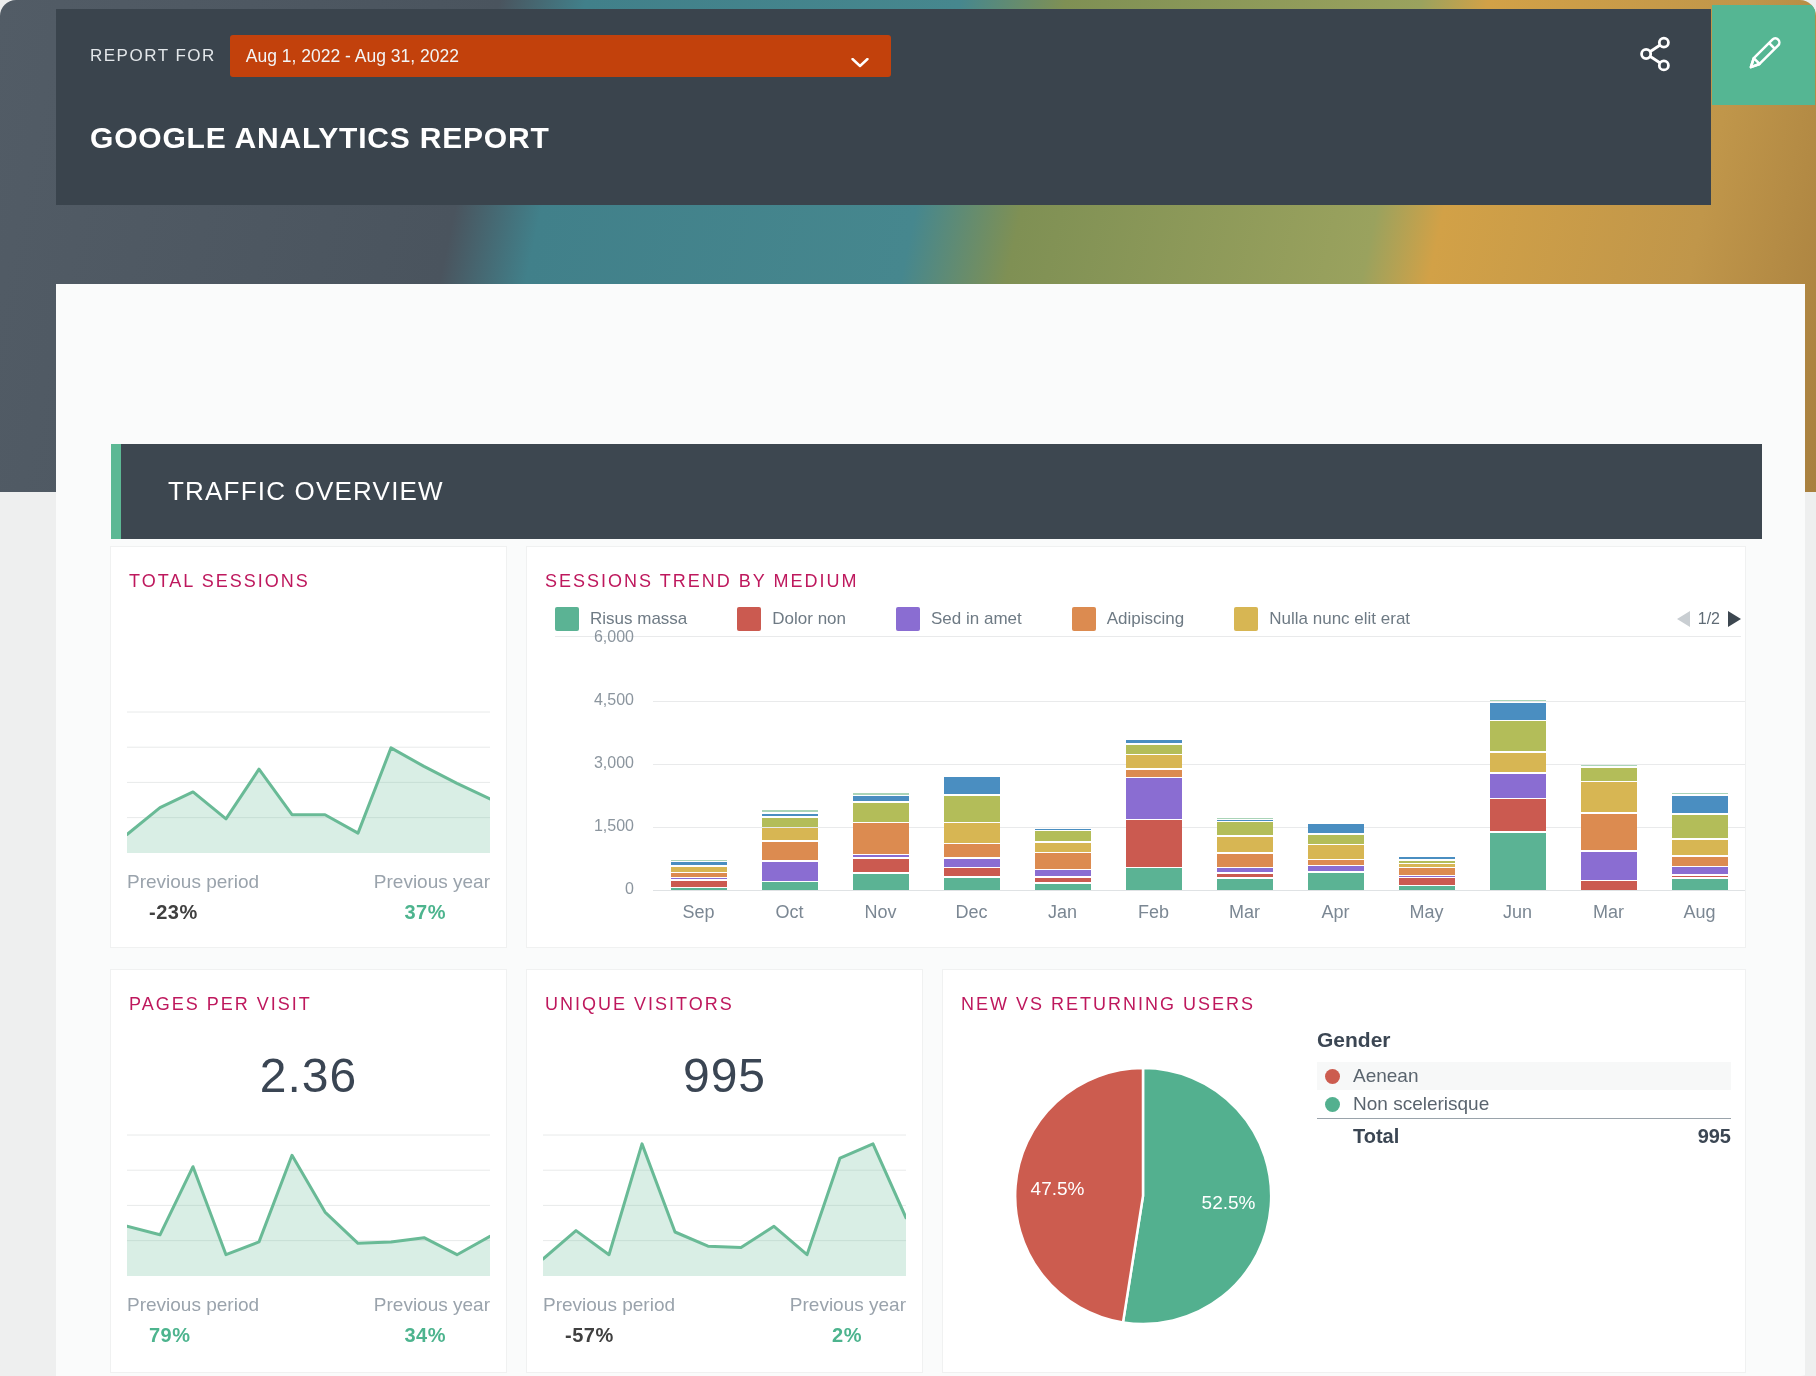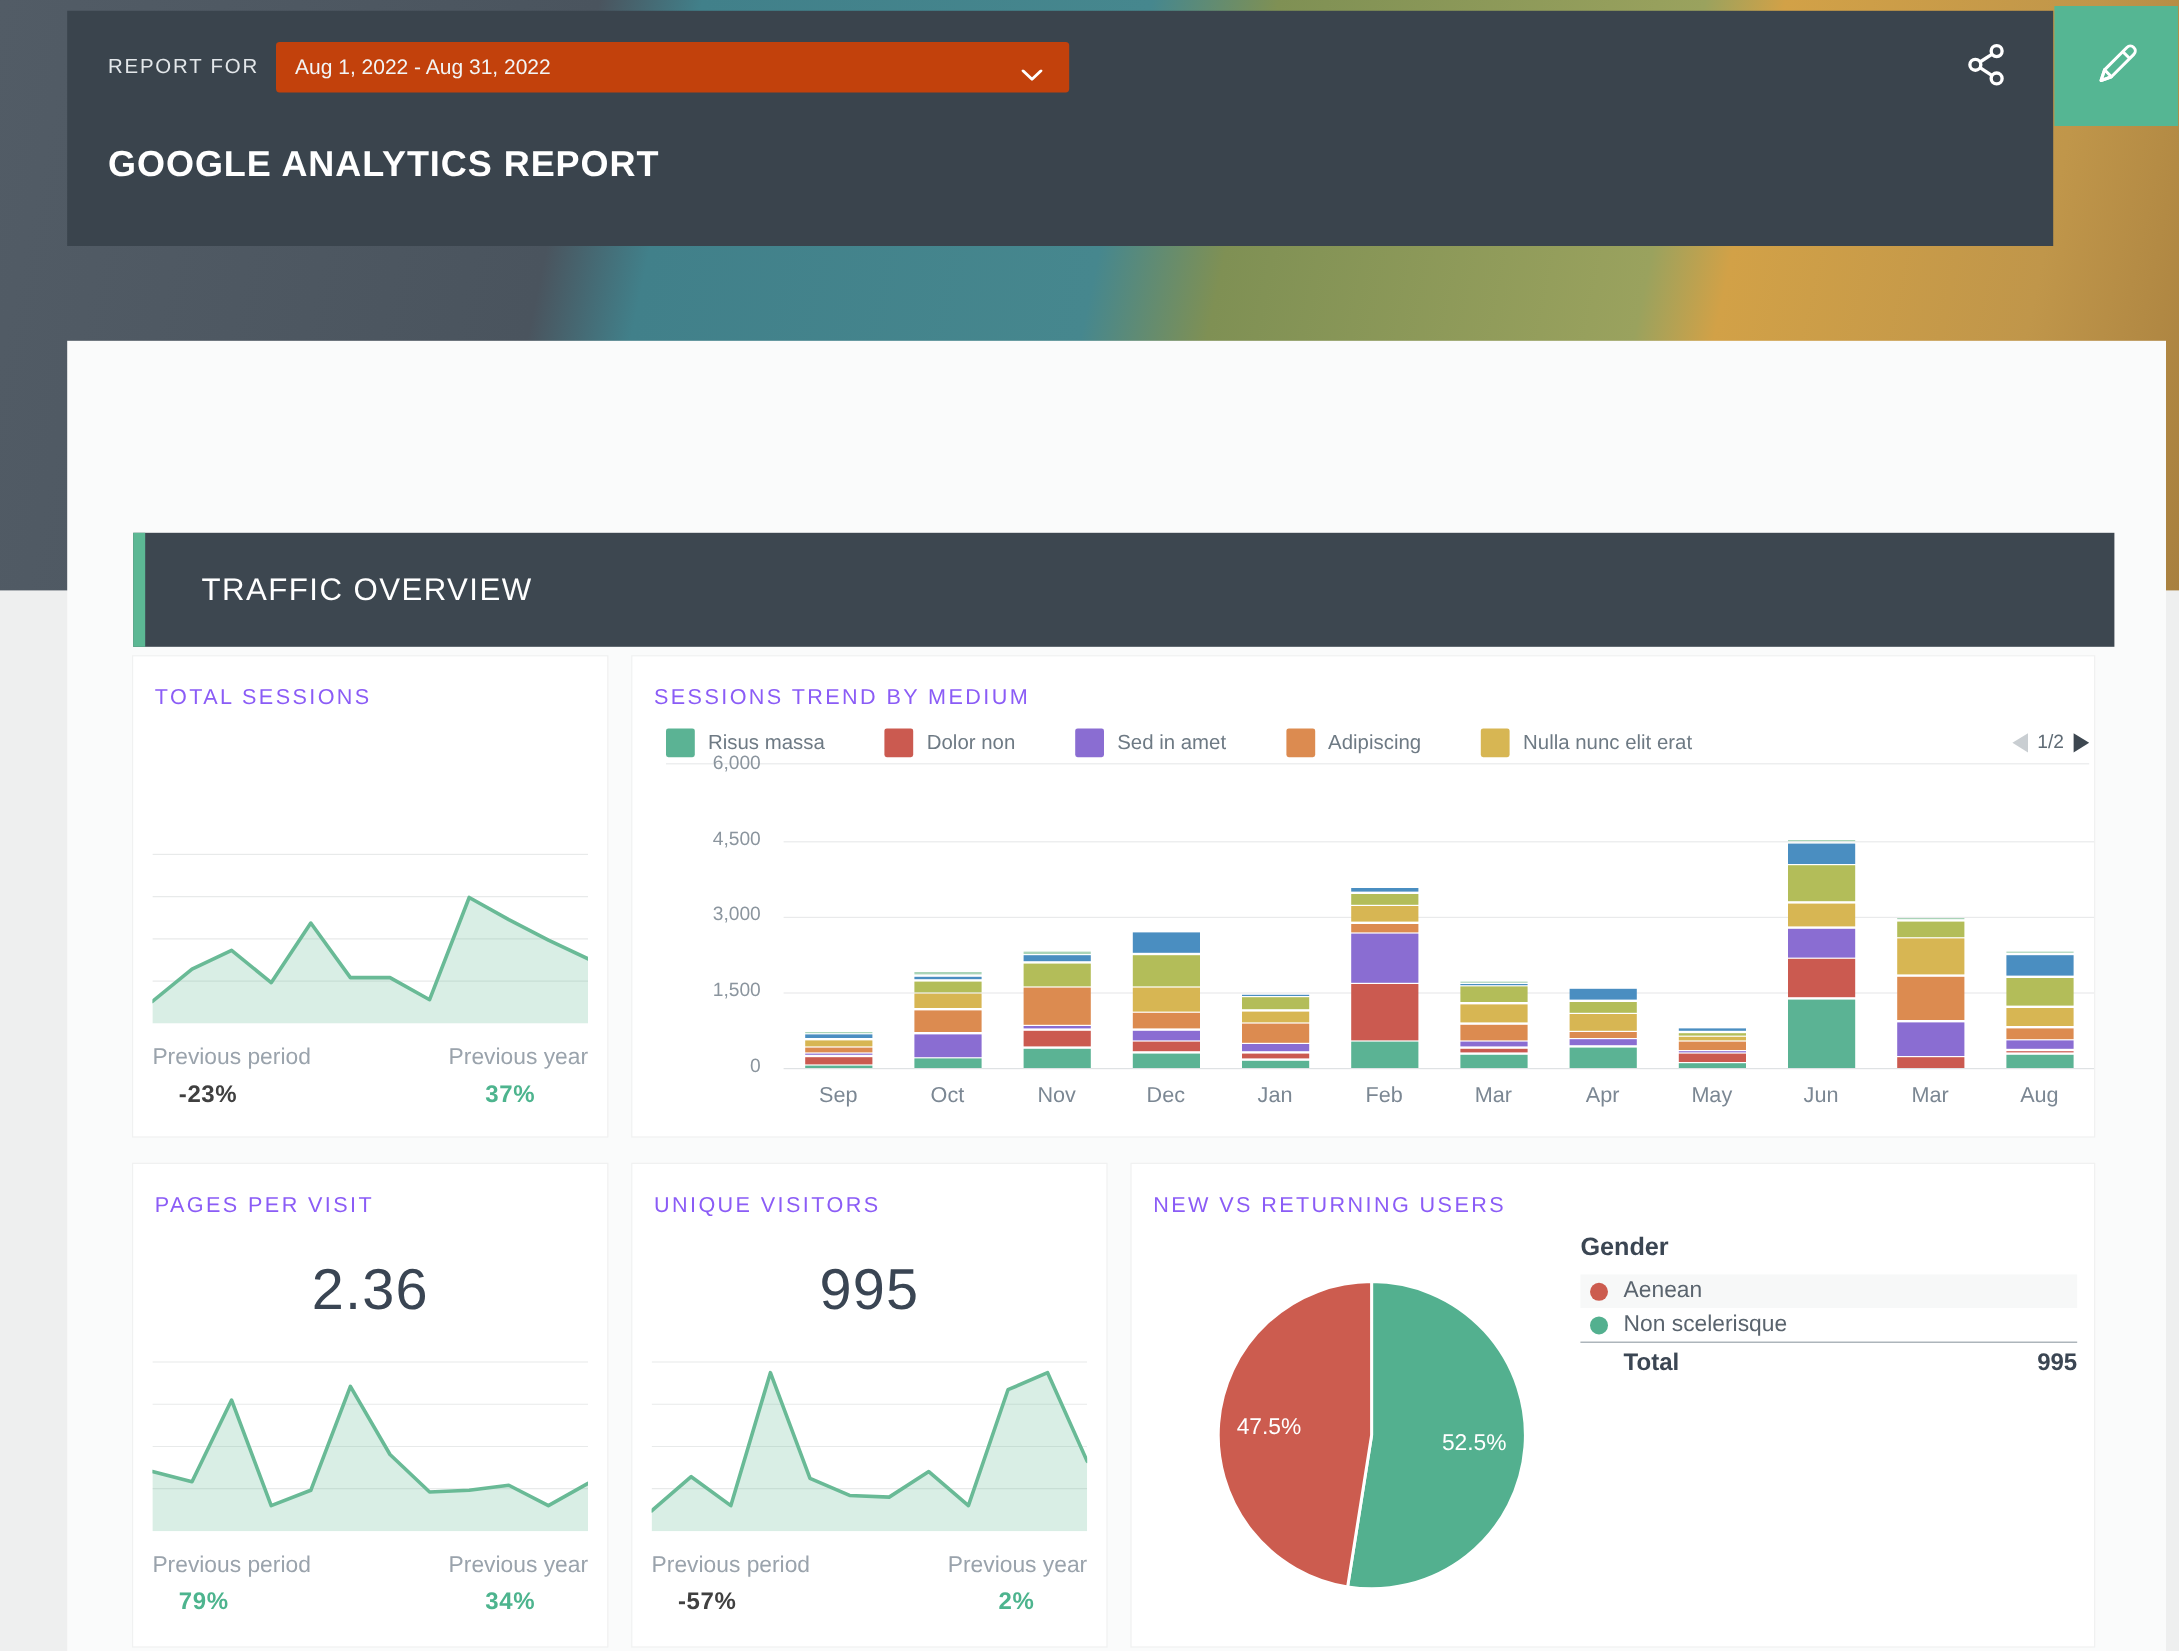--- a/index.html
+++ b/index.html
@@ -1,18 +1,18 @@
 <!DOCTYPE html>
 <html><head>
 <meta charset="utf-8">
 <style>
   * { margin:0; padding:0; box-sizing:border-box; }
   html,body { background:#eeefef; }
   body { font-family:"Liberation Sans","DejaVu Sans",sans-serif; }
-  .stage { position:relative; width:1816px; height:1376px; overflow:hidden; background:#eeefef; }
+  .stage { position:relative; width:1816px; height:1376px; overflow:hidden; background:#eeefef;border-radius:16px; }
 
   
   .hero-bg { position:absolute; left:0; top:0; width:1816px; height:492px;
     background:linear-gradient(102deg,
       #525c66 0%, #4a545e 26%,
       #41808a 30.5%, #46878e 50%,
       #7f9054 55.5%, #9aa25e 74%,
       #d2a147 77.5%, #c0964a 91%, #a8803f 100%); }
 
   
@@ -30,21 +30,21 @@
     display:flex; align-items:center; justify-content:center; cursor:pointer; }
 
   
   .main-card { position:absolute; left:56px; top:284px; width:1749px; height:1092px; background:#fafbfb; }
 
   .section-bar { position:absolute; left:55px; top:160px; width:1651px; height:95px; background:#3d4750; display:flex; align-items:center; }
   .section-accent { position:absolute; left:0; top:0; width:10px; height:95px; background:#5cb894; }
   .section-title { color:#ffffff; font-size:26px; letter-spacing:1.2px; margin-left:57px; font-weight:400; }
 
   .card { position:absolute; background:#ffffff; box-shadow:0 0 0 1px #f0f1f1; }
-  .card-title { position:absolute; left:18px; top:24px; font-size:18px; letter-spacing:2px; color:#8b5cf6; }
+  .card-title { position:absolute; left:18px; top:24px; font-size:18px; letter-spacing:2px; color:#be185d; }
 
   
   .stat-value { position:absolute; left:0; top:78px; width:100%; text-align:center; font-size:48px; color:#3a4553; letter-spacing:1px; }
   .spark { position:absolute; left:16px; top:164px; }
   .stat-foot-label { position:absolute; top:324px; font-size:19px; color:#9aa3ac; }
   .stat-foot-label.left { left:16px; }
   .stat-foot-label.right { right:16px; }
   .stat-pct { position:absolute; top:354px; font-size:20px; font-weight:bold; letter-spacing:0.5px; }
   .stat-pct.left { left:38px; } .stat-pct.right { right:60px; }
   .pct-neg { color:#404040; } .pct-pos { color:#4db48e; }

